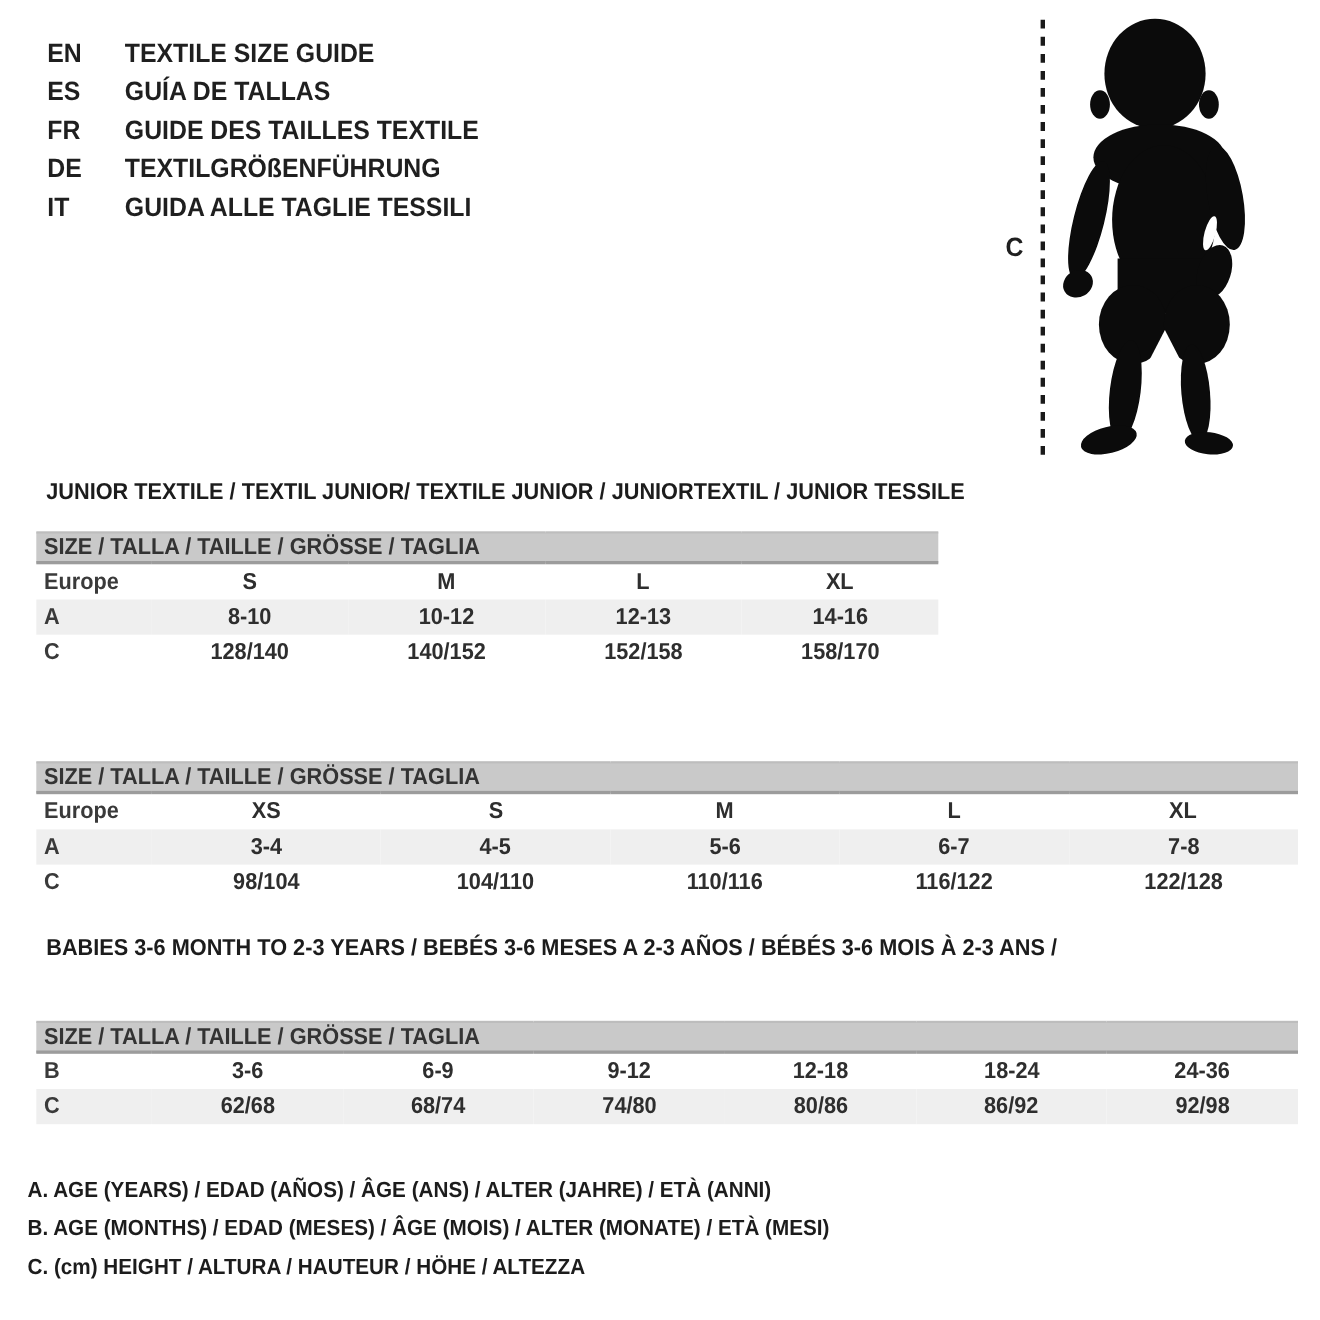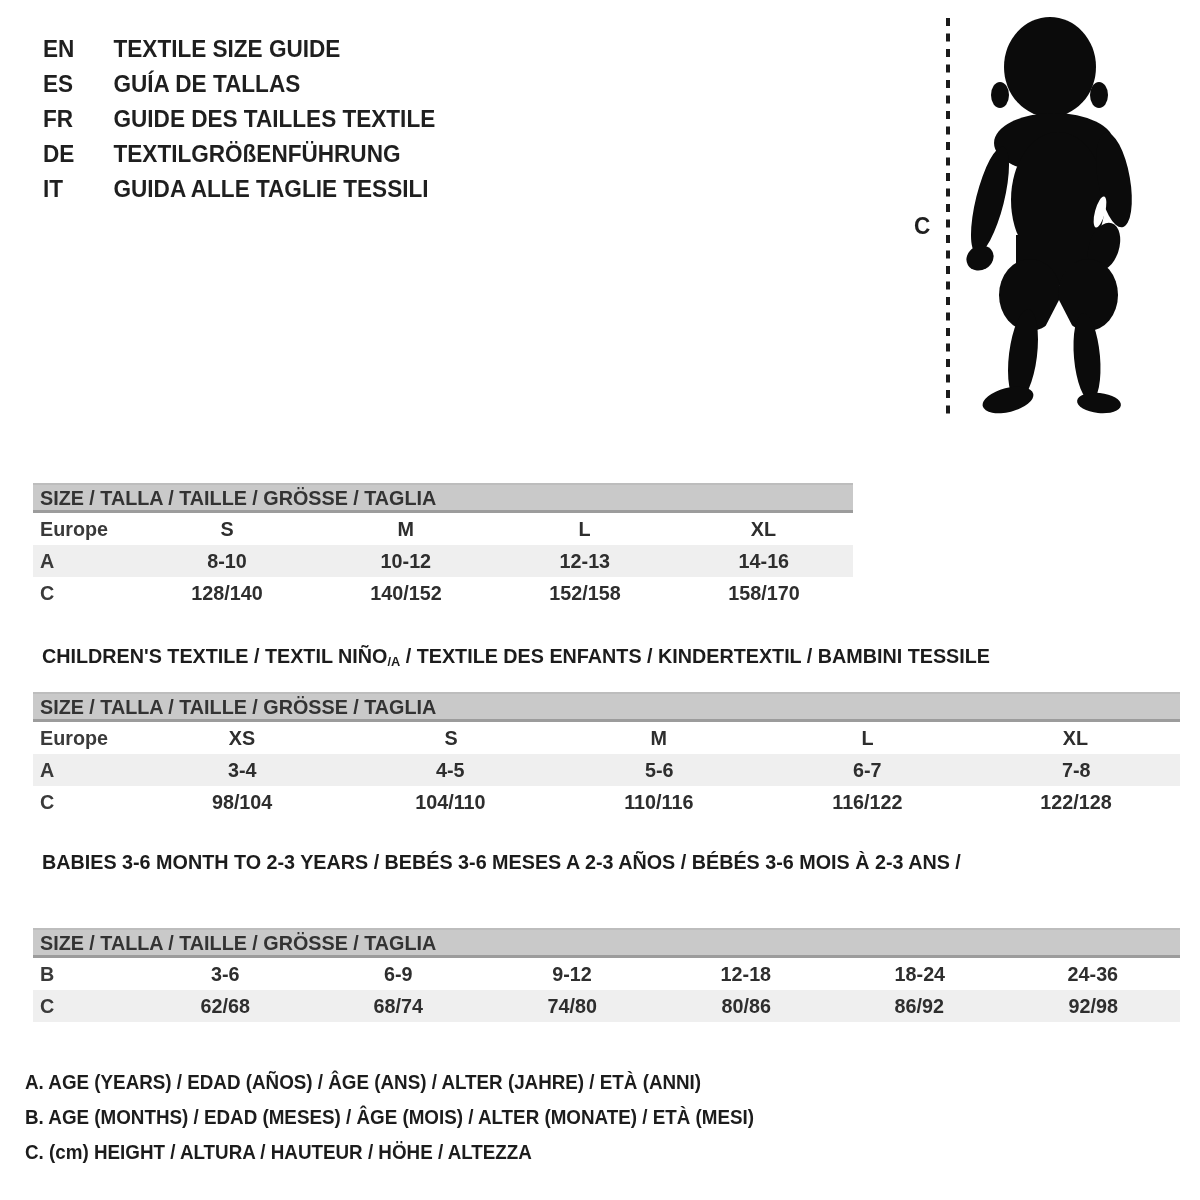--- a/index.html
+++ b/index.html
@@ -67,20 +67,21 @@
       <ellipse cx="64" cy="280" rx="31" ry="36"></ellipse>
       <ellipse cx="122" cy="280" rx="30" ry="36"></ellipse>
       <polygon points="93,285 76,318 110,318" fill="#ffffff"></polygon>
       <ellipse cx="57" cy="340" rx="14" ry="46" transform="rotate(7 57 340)"></ellipse>
       <ellipse cx="121" cy="342" rx="13" ry="44" transform="rotate(-5 121 342)"></ellipse>
       <ellipse cx="42" cy="385" rx="26" ry="12" transform="rotate(-14 42 385)"></ellipse>
       <ellipse cx="133" cy="388" rx="22" ry="10" transform="rotate(6 133 388)"></ellipse>
     </g>
   </svg>
 
+  <h2 class="sec-title" style="top:437px"><span class="cond">JUNIOR TEXTILE / TEXTIL JUNIOR/ TEXTILE JUNIOR / JUNIORTEXTIL / JUNIOR TESSILE</span></h2>
   <table class="size-table" style="left:33px;top:483px;width:820px">
     <colgroup>
         <col style="width:105px">
         <col>
         <col>
         <col>
         <col>
       </colgroup>
     <tbody>
       <tr class="bar">
@@ -103,21 +104,20 @@
       <tr>
         <td class="lbl"><span class="cond">C</span></td>
         <td class="ctr"><span class="cond">128/140</span></td>
         <td class="ctr"><span class="cond">140/152</span></td>
         <td class="ctr"><span class="cond">152/158</span></td>
         <td class="ctr"><span class="cond">158/170</span></td>
       </tr>
     </tbody>
   </table>
 
-  <h2 class="sec-title" style="top:645px"><span class="cond"><span>CHILDREN'S TEXTILE / TEXTIL NIÑO</span><span class="subscript">/A</span><span> / TEXTILE DES ENFANTS / KINDERTEXTIL / BAMBINI TESSILE</span></span></h2>
   <table class="size-table" style="left:33px;top:692px;width:1147px">
     <colgroup>
         <col style="width:105px">
         <col>
         <col>
         <col>
         <col>
         <col>
       </colgroup>
     <tbody>

